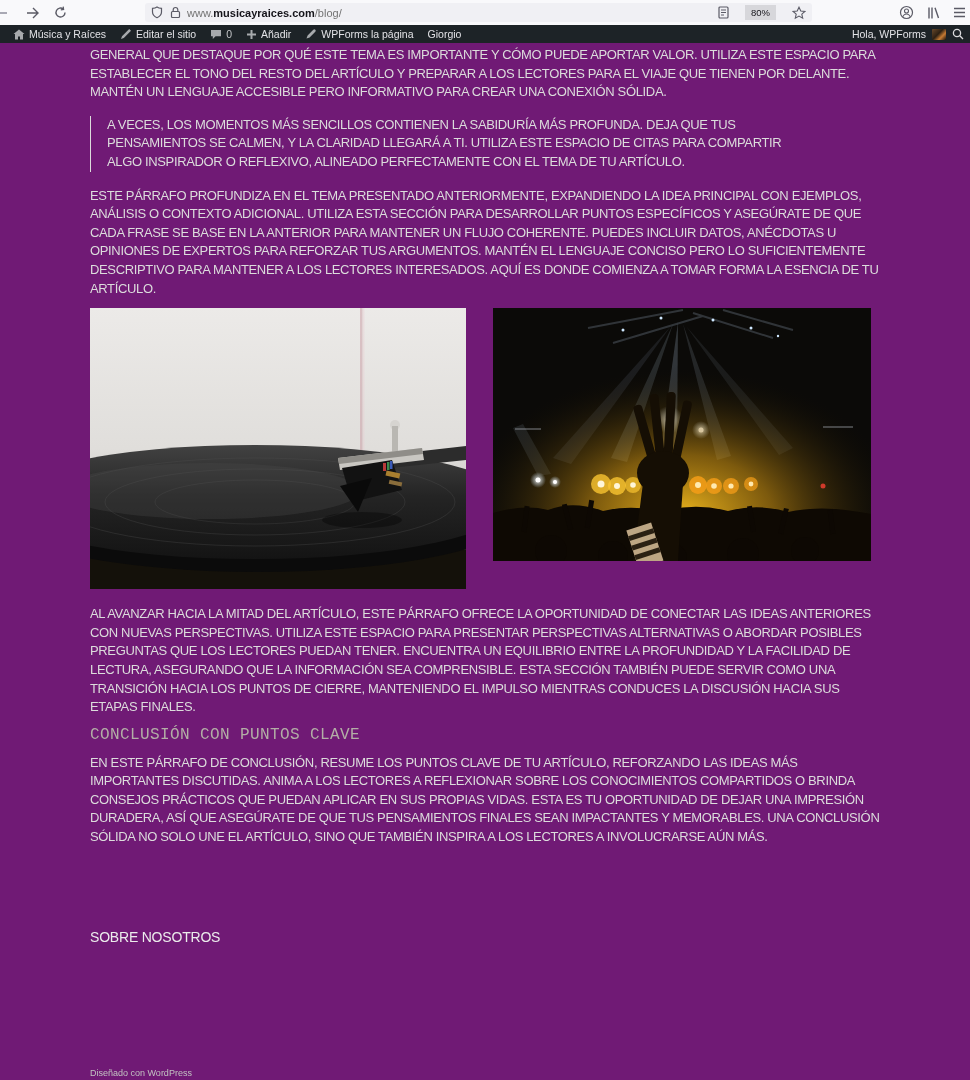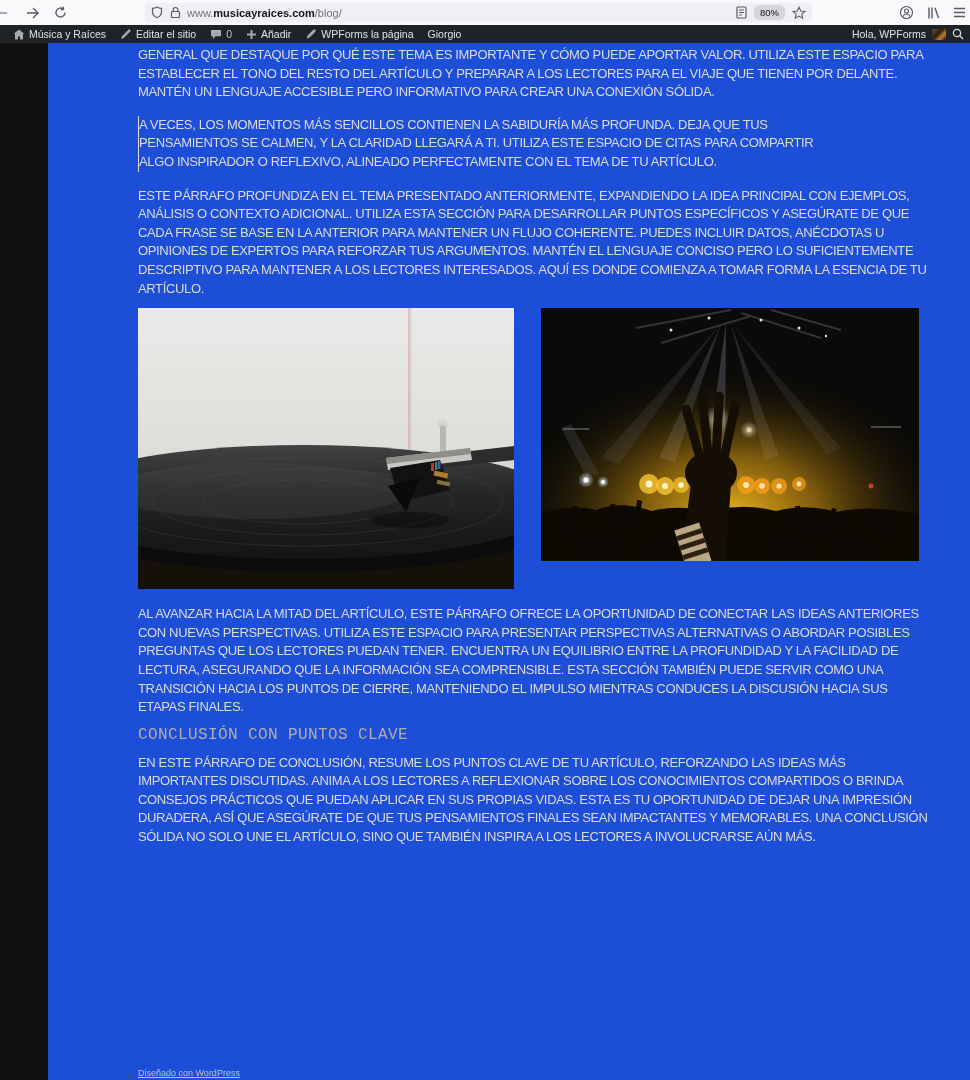--- a/index.html
+++ b/index.html
@@ -8,51 +8,51 @@
 
   
   .chrome { height:25px; background:#f9f9fb; display:flex; align-items:center; position:relative; }
   .chrome .navbtns { display:flex; align-items:center; gap:14px; padding-left:0; width:145px; }
   .backclip { width:12px; overflow:hidden; height:14px; display:flex; align-items:center; }
   .backclip svg { margin-left:-8px; }
   .urlfield { height:19px; width:667px; background:#f0f0f4; border-radius:3px;
               display:flex; align-items:center; padding:0 6px; }
   .urlfield .addr { flex:1; font-size:11px; color:#737373; margin-left:6px; white-space:nowrap; }
   .urlfield .addr b { color:#15141a; font-weight:700; }
-  .zoombadge { background:#d7d7db; color:#15141a; font-size:9.5px; border-radius:5px;
-               padding:2px 6px; margin:0 7px; }
+  .zoombadge { background:#d7d7db; color:#15141a; font-size:9.5px; border-radius:0;
+               padding:2px 6px; margin:0 16px; }
   .chrome .rightbtns { position:absolute; right:4px; top:0; height:25px; display:flex; align-items:center; gap:13px; }
   .cicon { display:flex; align-items:center; }
 
   
   .adminbar { height:18px; background:#1d2327; display:flex; align-items:center;
               font-size:10.5px; color:#e2e2e6; padding:0 6px;text-align:center; }
   .ab-item { display:flex; align-items:center; gap:4px; padding:0 7px; height:100%; cursor:pointer; }
   .ab-item svg { flex:none; }
   .ab-count { color:#c3c4c7; }
   .ab-right { margin-left:auto; display:flex; align-items:center; gap:6px; }
   .avatar { width:14px; height:11px; border-radius:1px;
             background:linear-gradient(135deg,#6b4a2b 0%,#2c2013 45%,#c77b33 70%,#17100a 100%); }
 
   
-  .page { height:1037px; background:#1d4ed8; position:relative;margin-left:48px; }
+  .page { height:1037px; background:#701a75; position:relative; }
   .col { width:790px; margin-left:90px; padding-top:3px; }
   .para { font-size:13px; line-height:18.6px; letter-spacing:-0.35px; color:#dcdcdc;
           text-transform:uppercase; }
-  .quote { border-left:1.5px solid #dcdcdc; padding-left:0; padding-right:88px;
+  .quote { border-left:1.5px solid #dcdcdc; padding-left:16px; padding-right:88px;
            margin:14px 0 15px 0; }
   .figrow { display:flex; gap:27px; align-items:flex-start; margin:10px 0 16px 0; }
   .h2serif { font-family:Liberation Mono, monospace; font-size:16px; font-weight:400;
              color:#b3aea6; letter-spacing:0.4px; margin:9px 0 10px 0; text-transform:uppercase; }
   .footnav { margin-top:84px; }
   .footnav .nav-item { display:flex; align-items:center; gap:6px; font-size:14px;
                        letter-spacing:-0.2px; color:#ececec; margin-bottom:16px; height:13px;
                        cursor:pointer; text-transform:uppercase; }
   .credit { position:absolute; left:90px; top:1025px; font-size:9px; color:#c2c2c2;
-            text-decoration:underline; cursor:pointer; }
+            cursor:pointer; }
 </style>
 </head>
 <body>
 
 <div class="chrome">
   <div class="navbtns">
     <span class="backclip cicon">
       <svg width="16" height="12" viewBox="0 0 16 12">
           <path d="M7 1 L2 6 L7 11 M2 6 H15" stroke="#8f8f9d" stroke-width="1.4" fill="none"></path>
         </svg>
@@ -317,17 +317,20 @@
       </svg>
     </div>
 
     <p class="para">AL AVANZAR HACIA LA MITAD DEL ARTÍCULO, ESTE PÁRRAFO OFRECE LA OPORTUNIDAD DE CONECTAR LAS IDEAS ANTERIORES CON NUEVAS PERSPECTIVAS. UTILIZA ESTE ESPACIO PARA PRESENTAR PERSPECTIVAS ALTERNATIVAS O ABORDAR POSIBLES PREGUNTAS QUE LOS LECTORES PUEDAN TENER. ENCUENTRA UN EQUILIBRIO ENTRE LA PROFUNDIDAD Y LA FACILIDAD DE LECTURA, ASEGURANDO QUE LA INFORMACIÓN SEA COMPRENSIBLE. ESTA SECCIÓN TAMBIÉN PUEDE SERVIR COMO UNA TRANSICIÓN HACIA LOS PUNTOS DE CIERRE, MANTENIENDO EL IMPULSO MIENTRAS CONDUCES LA DISCUSIÓN HACIA SUS ETAPAS FINALES.</p>
 
     <h2 class="h2serif">CONCLUSIÓN CON PUNTOS CLAVE</h2>
 
     <p class="para">EN ESTE PÁRRAFO DE CONCLUSIÓN, RESUME LOS PUNTOS CLAVE DE TU ARTÍCULO, REFORZANDO LAS IDEAS MÁS IMPORTANTES DISCUTIDAS. ANIMA A LOS LECTORES A REFLEXIONAR SOBRE LOS CONOCIMIENTOS COMPARTIDOS O BRINDA CONSEJOS PRÁCTICOS QUE PUEDAN APLICAR EN SUS PROPIAS VIDAS. ESTA ES TU OPORTUNIDAD DE DEJAR UNA IMPRESIÓN DURADERA, ASÍ QUE ASEGÚRATE DE QUE TUS PENSAMIENTOS FINALES SEAN IMPACTANTES Y MEMORABLES. UNA CONCLUSIÓN SÓLIDA NO SOLO UNE EL ARTÍCULO, SINO QUE TAMBIÉN INSPIRA A LOS LECTORES A INVOLUCRARSE AÚN MÁS.</p>
 
     <nav class="footnav">
+      <div class="nav-item">
+        <span>SOBRE NOSOTROS</span>
+      </div>
     </nav>
   </div>
 
   <div class="credit">Diseñado con WordPress</div>
 </div>
 
 </body></html>

